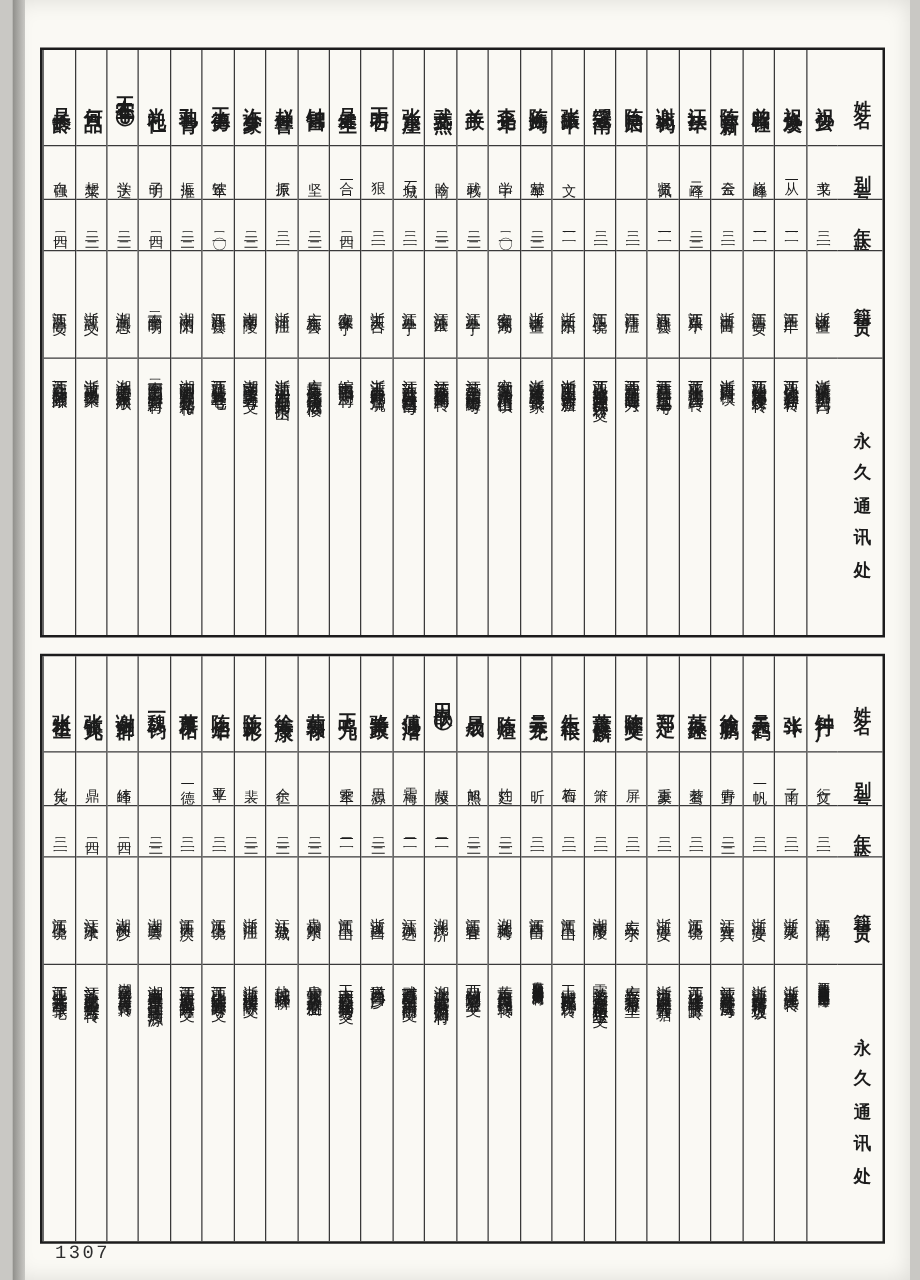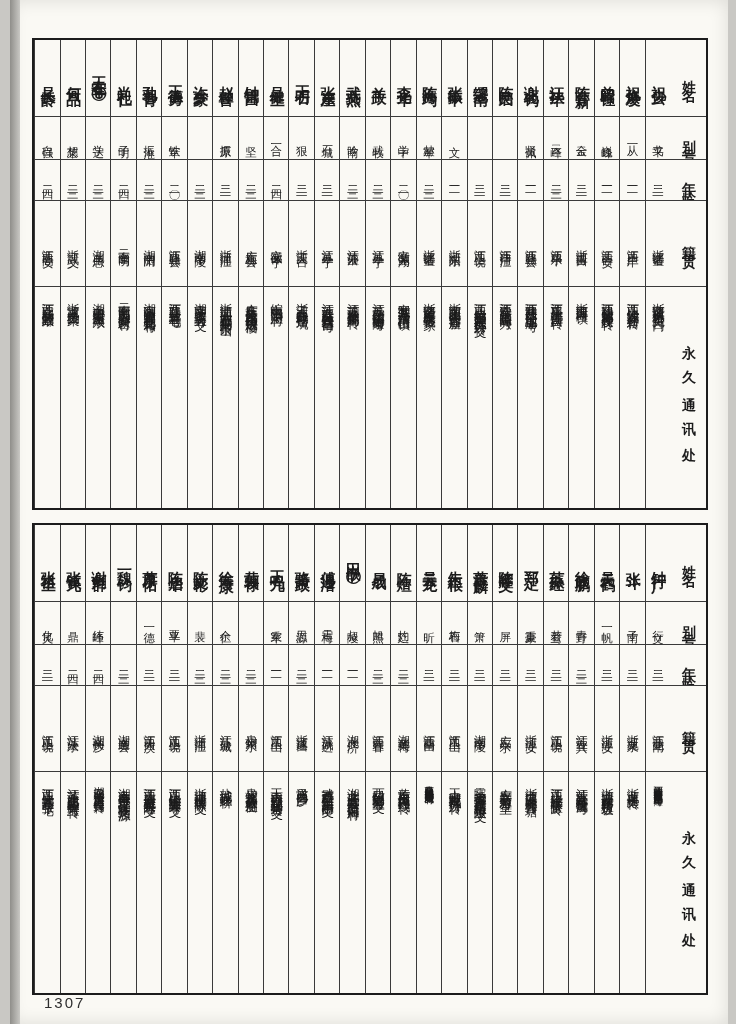--- a/index.html
+++ b/index.html
@@ -58,21 +58,21 @@
   .addr .vtext{font-size:12.5px;letter-spacing:1.5px;}
   .addr.sm .vtext{font-size:11px;letter-spacing:1px;}
   .addr.xs .vtext{font-size:9.5px;letter-spacing:.5px;line-height:1.15;}
   .hdr .cell{font-weight:bold;}
   .hdr .vtext{font-size:14px;}
   .hdr .hd-short .vtext{letter-spacing:9px;}
   .hdr .hd-long .vtext{letter-spacing:26px;font-size:14px;}
   .page-num{
     position:absolute;left:34px;top:994px;
     font-size:15px;color:#2e2e2e;letter-spacing:2px;
-    font-family:Liberation Sans, sans-serif;
+    font-family:Liberation Mono, monospace;
   }
 </style>
 </head>
 <body>
 
 <div class="page">
   <div class="edge-strip"></div>
 
   <div class="tbl tbl-top">
     <div class="col hdr">

